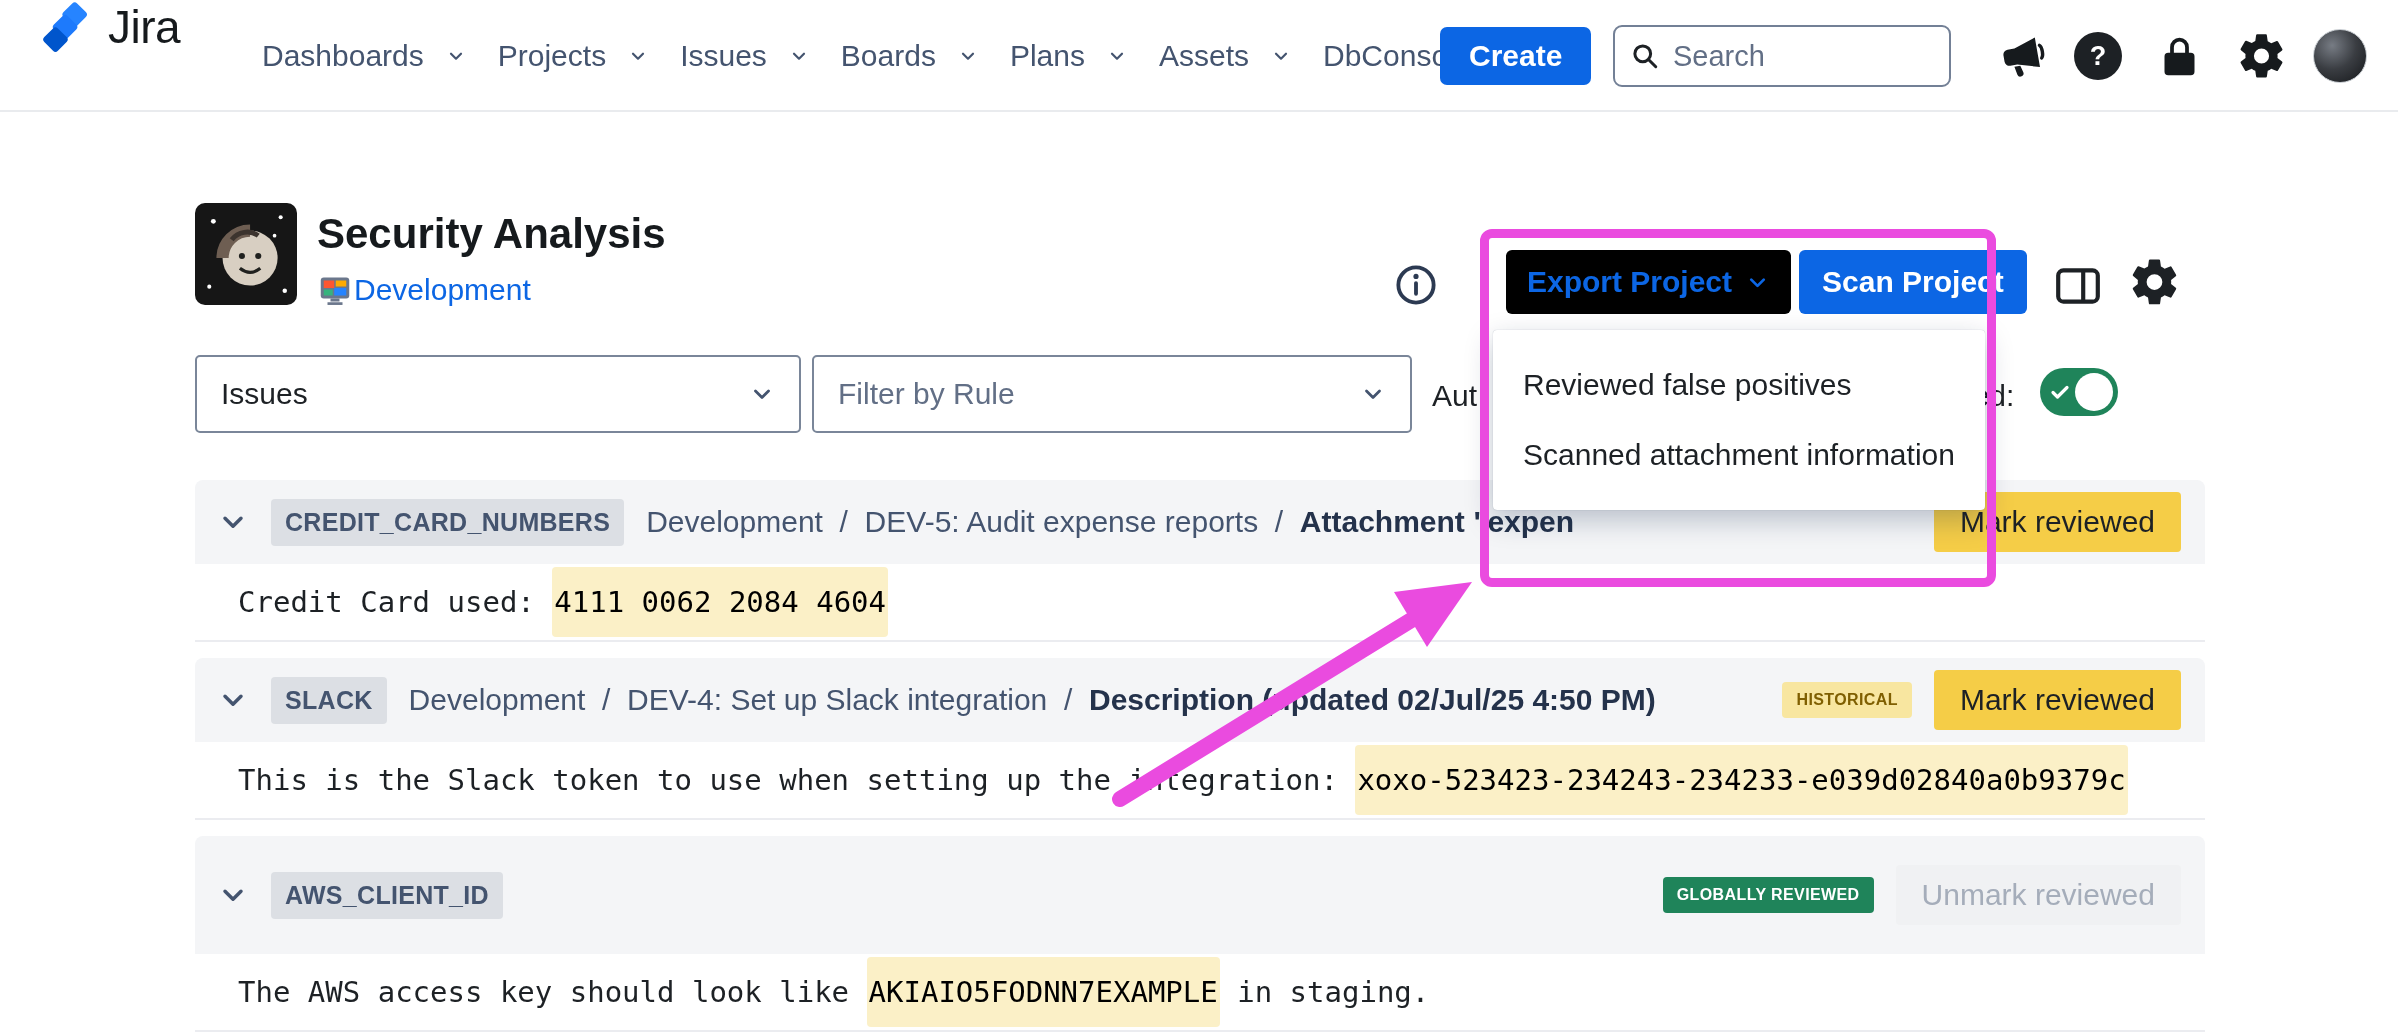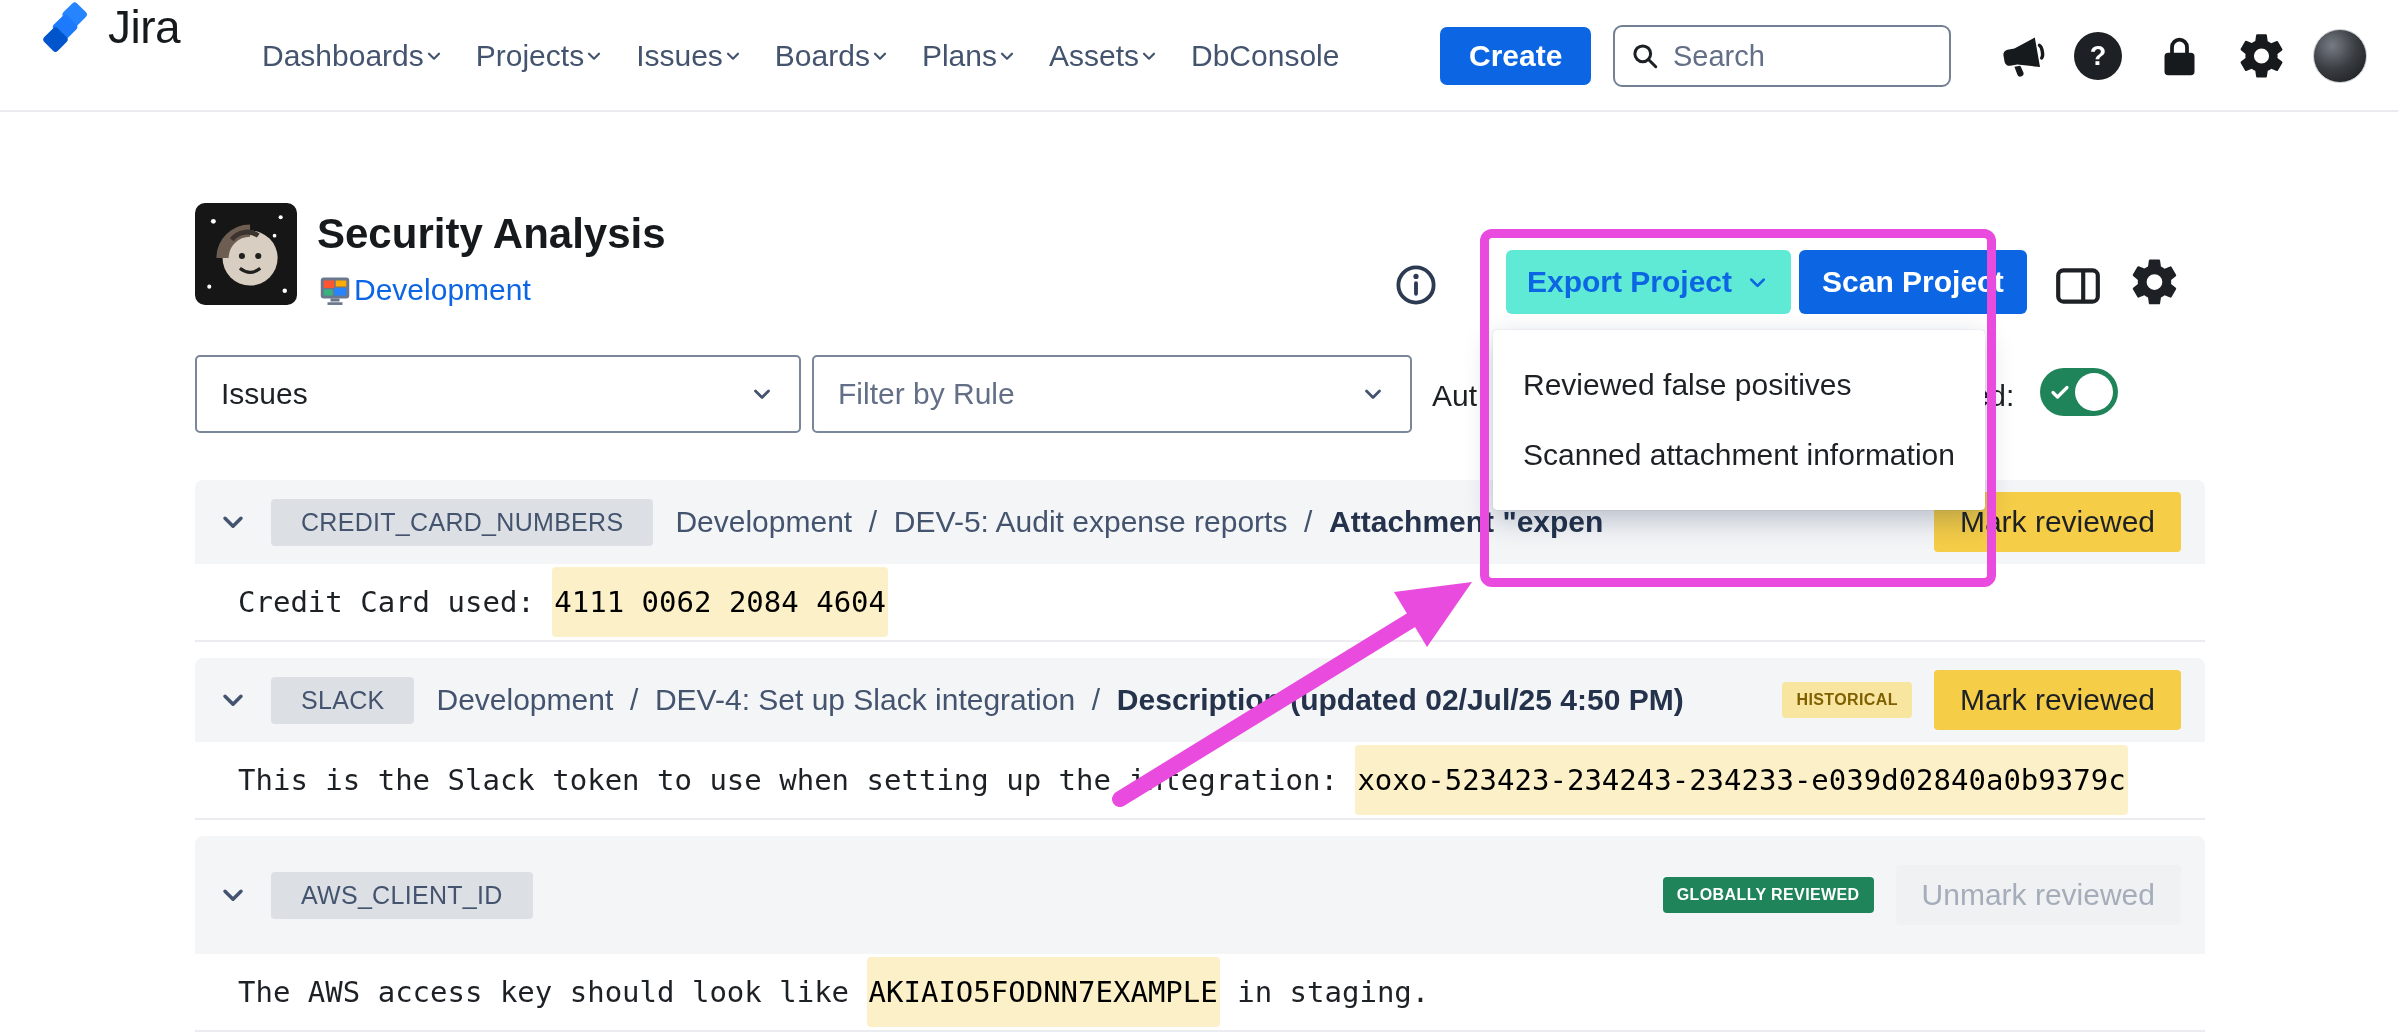--- a/index.html
+++ b/index.html
@@ -7,21 +7,21 @@
               font-family:"Liberation Sans","DejaVu Sans",sans-serif; color:#1D2125; }
   .stage { position:relative; width:2398px; height:1036px; background:#fff; }
 
   
   .topnav { position:absolute; top:0; left:0; width:100%; height:112px; background:#fff;
             border-bottom:2px solid #E9EBEE; z-index:10; }
   .logo { position:absolute; left:42px; top:0; height:112px; display:flex; align-items:flex-start; gap:16px; cursor:pointer; }
   .logo svg { width:50px; height:56px; }
   .brand { font-size:46px; font-weight:500; color:#161A1D; letter-spacing:-0.5px; }
   .navlinks { position:absolute; left:262px; top:0; height:112px; display:flex; align-items:center; gap:32px; }
-  .nav-item { display:flex; align-items:center; gap:0; font-size:30px; font-weight:500; color:#44546F; cursor:pointer; white-space:nowrap; }
+  .nav-item { display:flex; align-items:center; gap:22px; font-size:30px; font-weight:500; color:#44546F; cursor:pointer; white-space:nowrap; }
   .chev20 { width:20px; height:20px; color:#44546F; flex:none; }
   .btn-create { position:absolute; left:1440px; top:27px; height:58px; padding:0 29px; background:#0C66E4;
                 color:#fff; font-size:30px; font-weight:600; border:none; border-radius:7px;
                 display:flex; align-items:center; cursor:pointer; font-family:inherit; }
   .search-box { position:absolute; left:1613px; top:25px; width:338px; height:62px; border:2.5px solid #738096;
                 border-radius:9px; display:flex; align-items:center; padding:0 15px; gap:13px; background:#fff; }
   .search-box svg { width:30px; height:30px; color:#1D2125; flex:none; }
   .search-box input { border:none; outline:none; font-size:29px; color:#44546F; width:100%; font-family:inherit; background:transparent; }
   .search-box input::placeholder { color:#626F86; }
   .ic-megaphone { position:absolute; left:1998px; top:33px; width:48px; height:48px; color:#161A1D; transform:rotate(-10deg); cursor:pointer; }
@@ -34,21 +34,21 @@
                border:1px solid #c7ccd1; cursor:pointer; }
 
   
   .proj-avatar { position:absolute; left:195px; top:203px; width:102px; height:102px; border-radius:10px; overflow:hidden; }
   .proj-avatar svg { width:100%; height:100%; display:block; }
   .page-title { position:absolute; left:317px; top:210px; font-size:42px; font-weight:700; color:#161A1D; }
   .proj-row { position:absolute; left:317px; top:273px; display:flex; align-items:flex-start; gap:1px; }
   .proj-row svg { width:36px; height:36px; }
   .proj-link { font-size:30px; color:#0C66E4; font-weight:500; cursor:pointer; }
   .info-btn { position:absolute; left:1393px; top:262px; width:46px; height:46px; color:#2C3A52; cursor:pointer; }
-  .btn-export { position:absolute; left:1506px; top:250px; height:64px; padding:0 21px; background:#5eead4; color:#0C66E4;
+  .btn-export { position:absolute; left:1506px; top:250px; height:64px; padding:0 21px; background:#000000; color:#0C66E4;
                 font-size:30px; font-weight:600; border:none; border-radius:6px; display:flex; align-items:center; gap:13px;
                 cursor:pointer; font-family:inherit; }
   .btn-export svg { width:25px; height:25px; }
   .btn-scan { position:absolute; left:1799px; top:250px; height:64px; padding:0 23px; background:#0C66E4; color:#fff;
               font-size:30px; font-weight:600; border:none; border-radius:6px; display:flex; align-items:center;
               cursor:pointer; font-family:inherit; }
   .btn-panel { position:absolute; left:2053px; top:261px; width:50px; height:46px; color:#1D2125; cursor:pointer; }
   .btn-gear2 { position:absolute; left:2128px; top:255px; width:54px; height:54px; color:#1D2125; cursor:pointer; }
 
   
@@ -67,21 +67,21 @@
   .toggle.on .knob { left:auto; right:5px; }
 
   
   .cards { position:absolute; left:195px; top:480px; width:2010px; }
   .card { margin-bottom:16px; }
   .card-head { background:#F4F5F7; border-radius:8px 8px 0 0; display:flex; align-items:center;
                height:84px; padding:0 24px 0 22px; gap:22px; }
   .card-head.tall { height:118px; }
   .chev-btn { width:32px; height:32px; color:#44546F; flex:none; background:none; border:none; cursor:pointer; }
   .chev-btn svg { width:32px; height:32px; display:block; }
-  .rule-badge { background:#DCDFE4; color:#44546F; font-weight:400; font-size:25px; padding:9px 30px;
+  .rule-badge { background:#DCDFE4; color:#44546F; font-weight:700; font-size:25px; padding:9px 14px;
                 border-radius:4px; white-space:nowrap; flex:none; letter-spacing:0.3px; }
   .crumb { font-size:30px; color:#44546F; white-space:nowrap; overflow:hidden; }
   .pre { white-space:pre; }
   .crumb .b { color:#24324B; font-weight:600; }
   .crumb-lines { font-size:30px; color:#44546F; line-height:44px; }
   .flexsp { flex:1; }
   .status-badge { font-size:16px; font-weight:700; padding:9px 14px; border-radius:4px; white-space:nowrap;
                   flex:none; letter-spacing:0.4px; }
   .status-badge.historical { background:#F8E6A0; color:#7F5F01; }
   .status-badge.reviewed { background:#1F845A; color:#FFFFFF; }

